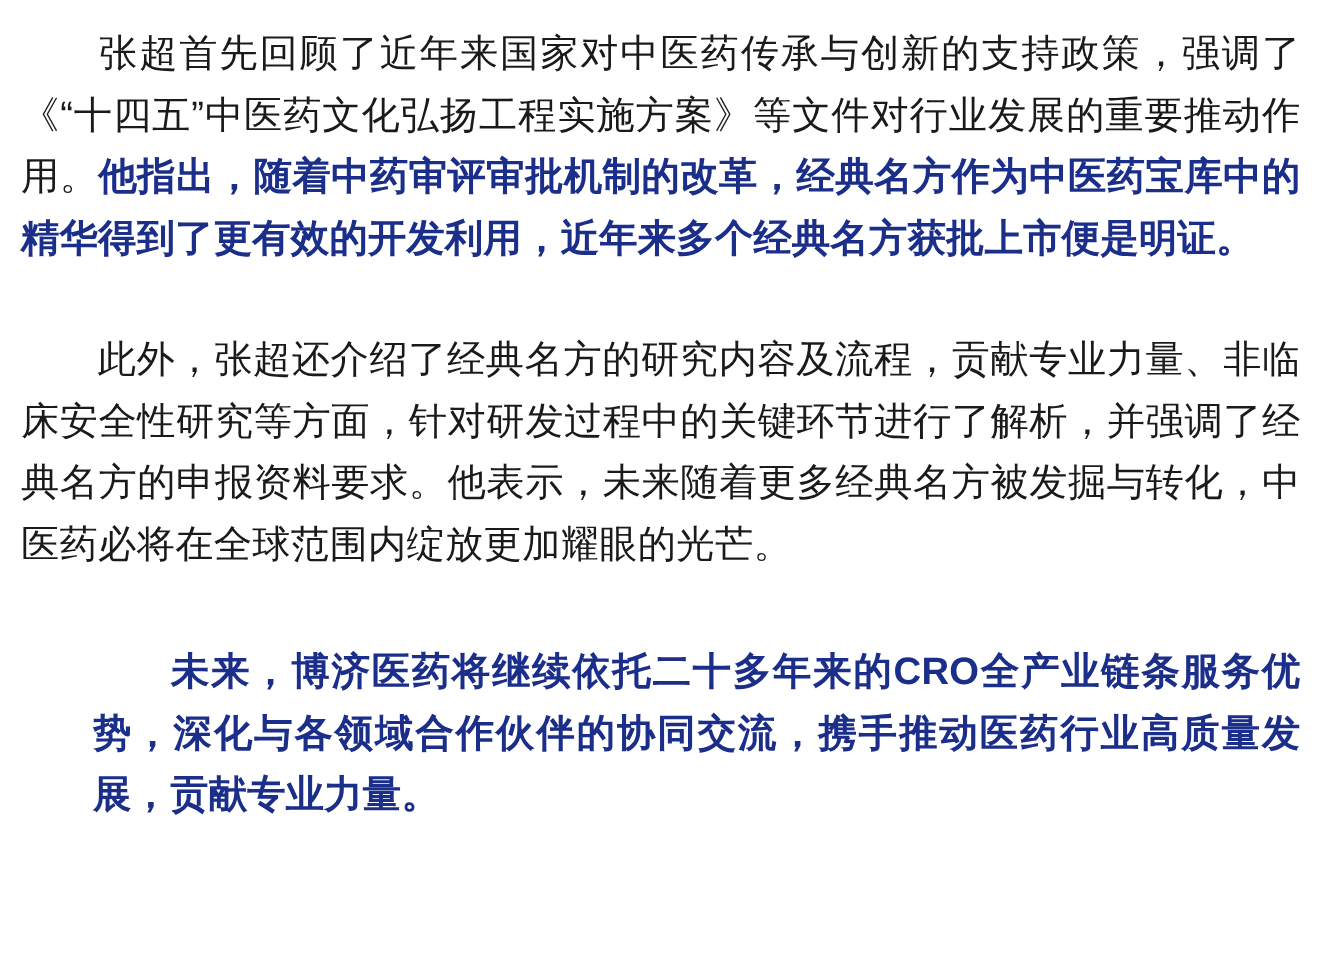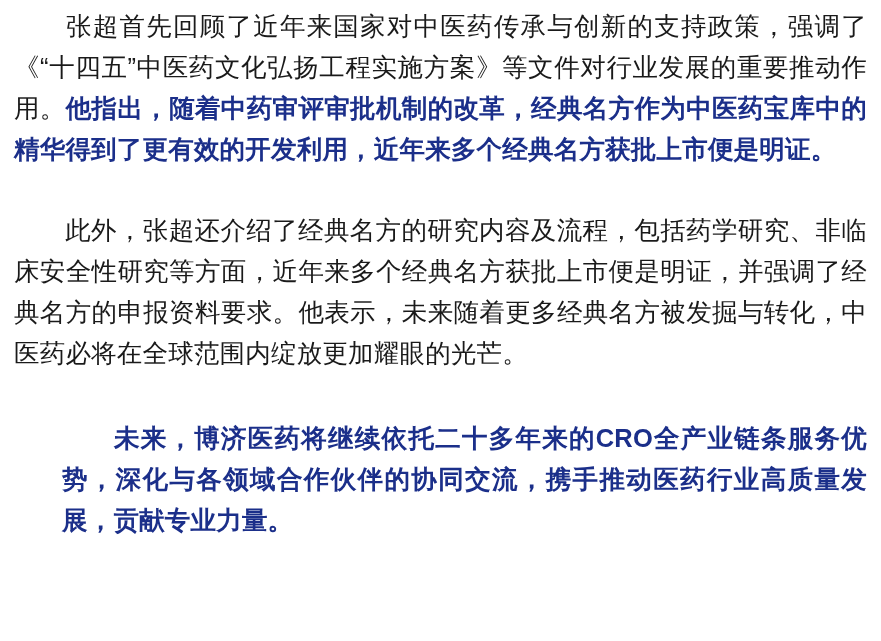--- a/index.html
+++ b/index.html
@@ -10,21 +10,21 @@
   body {
     width: 881px;
     height: 641px;
     font-family: "Liberation Sans", sans-serif;
     overflow: hidden;
   }
   #article {
     box-sizing: border-box;
     width: 881px;
     height: 641px;
-    padding: 6px 14px 0 14px;
+    padding: 16px 14px 0 14px;
     background: #ffffff;
   }
   .para {
     margin: 0 0 0 0;
     font-size: 25.5px;
     line-height: 41px;
     letter-spacing: 0.2px;
     text-align: justify;
     text-justify: inter-ideograph;
     color: #1a1a1a;
@@ -50,19 +50,19 @@
 </style>
 </head>
 <body>
 
 <div id="article">
 
   <p class="para normal"><span class="indent"></span><span>张超首先回顾了近年来国家对中医药传承与创新的支持政策，强调了《“十四五”中医药文化弘扬工程实施方案》等文件对行业发展的重要推动作用。</span><span class="hl">他指出，随着中药审评审批机制的改革，经典名方作为中医药宝库中的精华得到了更有效的开发利用，近年来多个经典名方获批上市便是明证。</span></p>
 
   <div class="gap-1"></div>
 
-  <p class="para normal"><span class="indent"></span><span>此外，张超还介绍了经典名方的研究内容及流程，包括药学研究、非临床安全性研究等方面，近年来多个经典名方获批上市便是明证，并强调了经典名方的申报资料要求。他表示，未来随着更多经典名方被发掘与转化，中医药必将在全球范围内绽放更加耀眼的光芒。</span></p>
+  <p class="para normal"><span class="indent"></span><span>此外，张超还介绍了经典名方的研究内容及流程，贡献专业力量、非临床安全性研究等方面，针对研发过程中的关键环节进行了解析，并强调了经典名方的申报资料要求。他表示，未来随着更多经典名方被发掘与转化，中医药必将在全球范围内绽放更加耀眼的光芒。</span></p>
 
   <div class="gap-2"></div>
 
   <p class="para accent"><span class="indent"></span><span>未来，博济医药将继续依托二十多年来的CRO全产业链条服务优势，深化与各领域合作伙伴的协同交流，携手推动医药行业高质量发展，贡献专业力量。</span></p>
 
 </div>
 
 </body></html>

